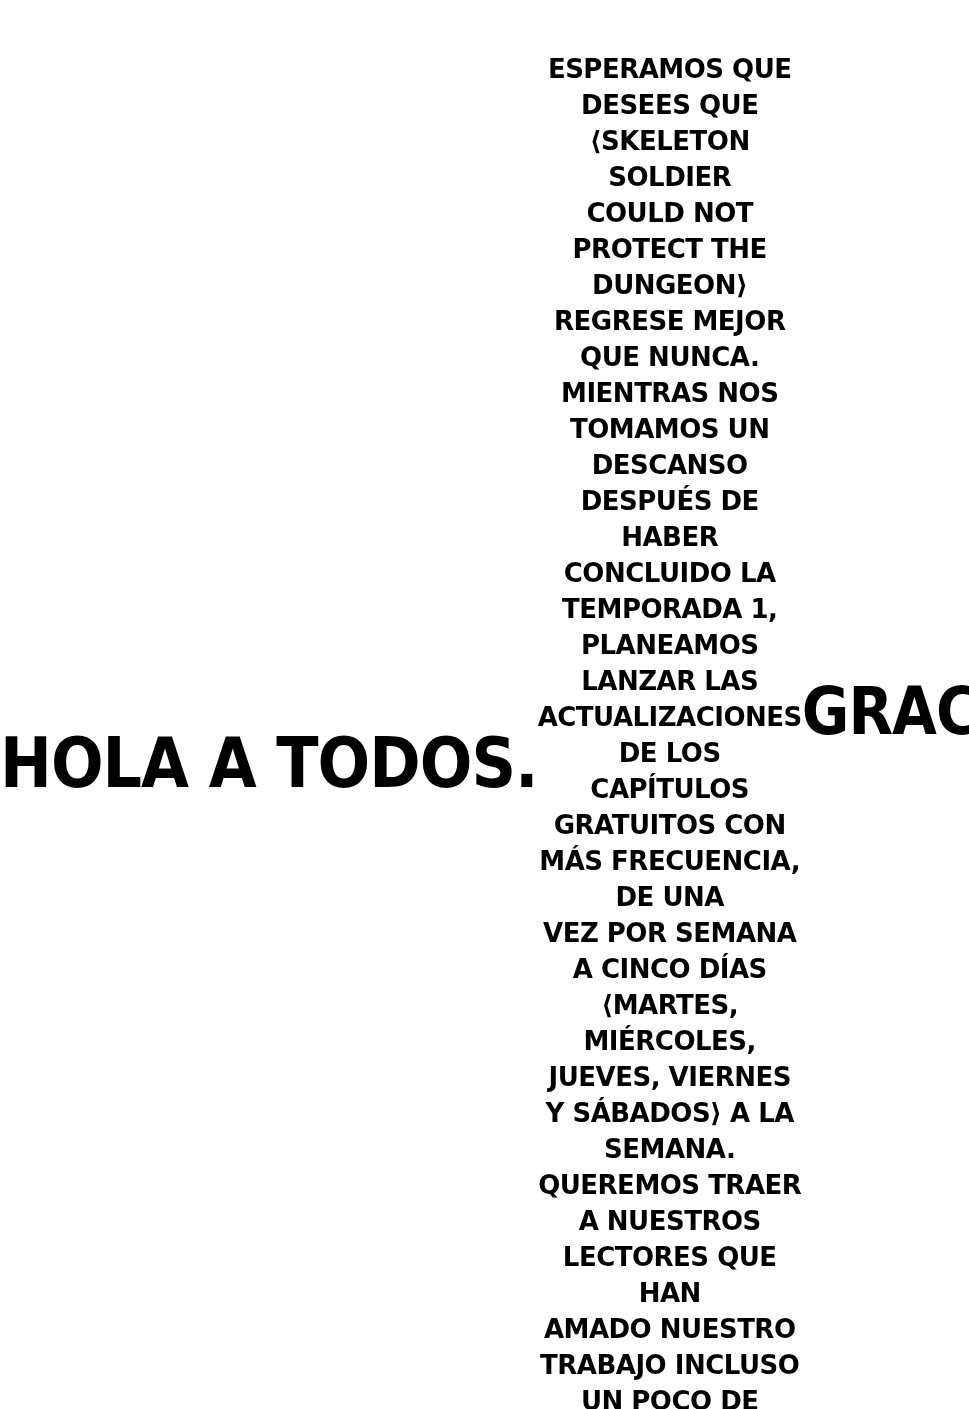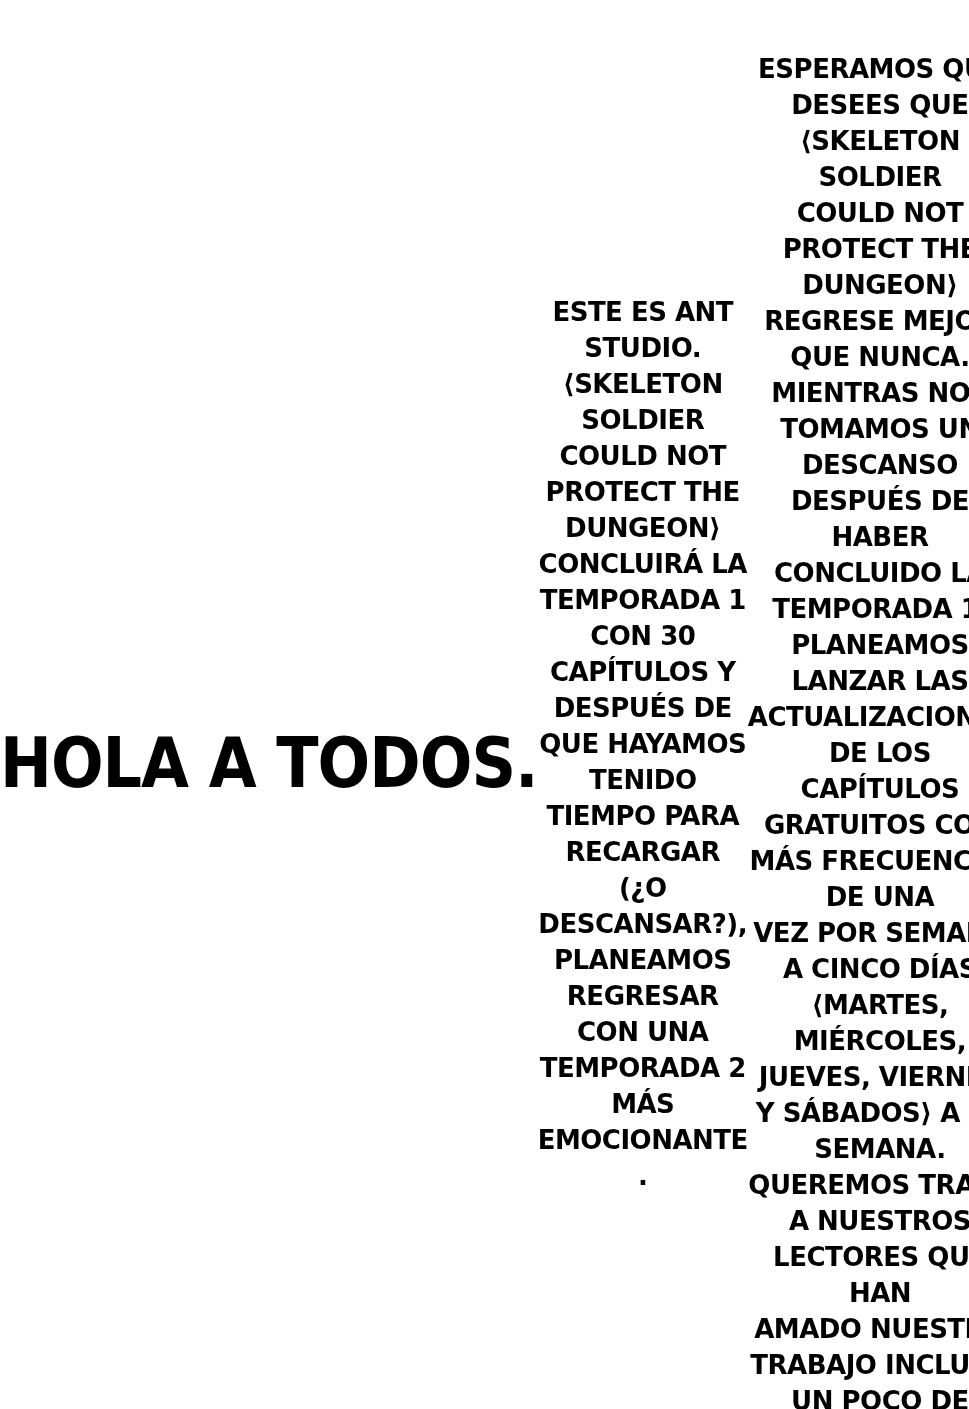--- a/index.html
+++ b/index.html
@@ -58,27 +58,20 @@
     transform: scaleY(1.12);
     transform-origin: center top;
   }
 </style>
 </head>
 <body>
 
 <div class="page">
   <h1 class="page-title">HOLA A TODOS.</h1>
 
-  <div class="body-paragraph paragraph-1">ESTE ES ANT STUDIO.
-⟨SKELETON SOLDIER COULD NOT PROTECT THE
-DUNGEON⟩ CONCLUIRÁ LA TEMPORADA 1 CON 30
-CAPÍTULOS Y DESPUÉS DE QUE HAYAMOS TENIDO
-TIEMPO PARA RECARGAR (¿O DESCANSAR?),
-PLANEAMOS REGRESAR CON UNA TEMPORADA 2 MÁS
-EMOCIONANTE .</div>
 
   <div class="body-paragraph paragraph-2">ESPERAMOS QUE DESEES QUE ⟨SKELETON SOLDIER
 COULD NOT PROTECT THE DUNGEON⟩ REGRESE MEJOR
 QUE NUNCA. MIENTRAS NOS TOMAMOS UN DESCANSO
 DESPUÉS DE HABER CONCLUIDO LA TEMPORADA 1,
 PLANEAMOS LANZAR LAS ACTUALIZACIONES DE LOS
 CAPÍTULOS GRATUITOS CON MÁS FRECUENCIA, DE UNA
 VEZ POR SEMANA A CINCO DÍAS ⟨MARTES, MIÉRCOLES,
 JUEVES, VIERNES Y SÁBADOS⟩ A LA SEMANA.
 QUEREMOS TRAER A NUESTROS LECTORES QUE HAN

